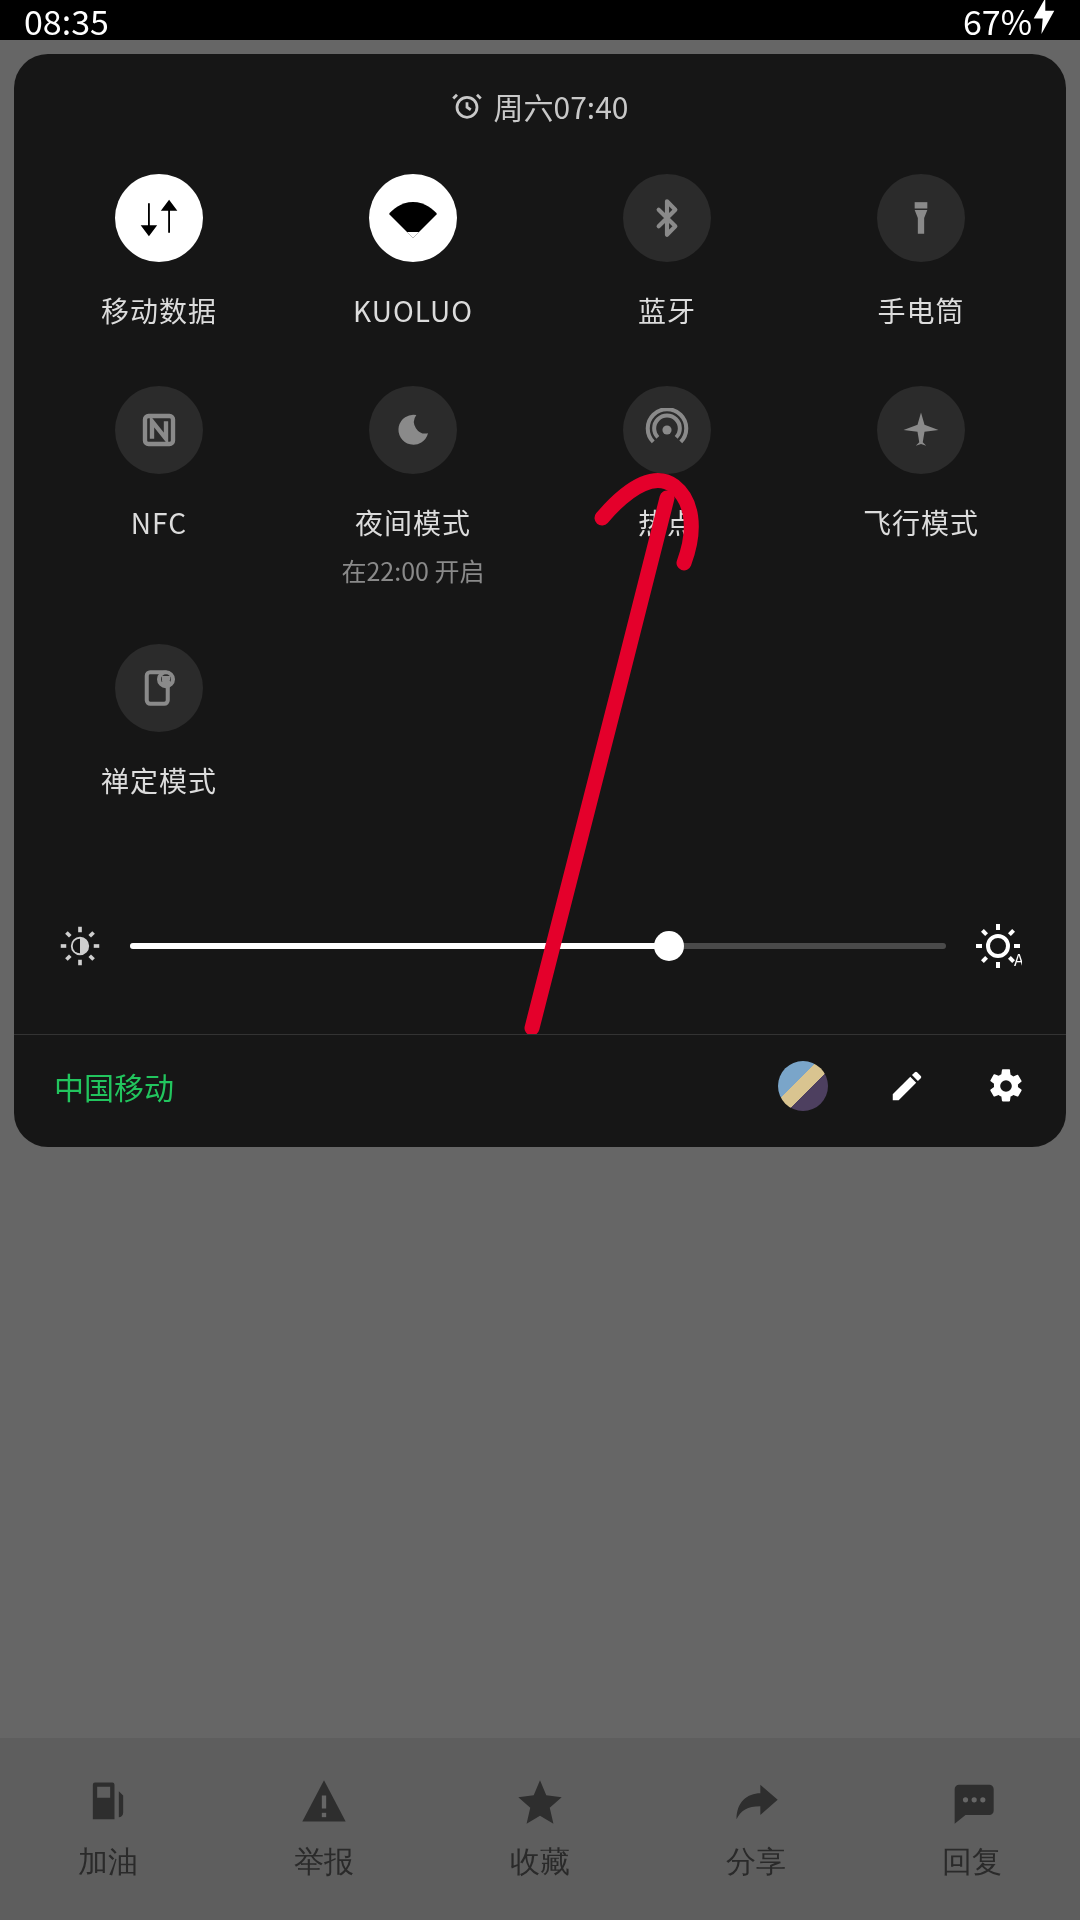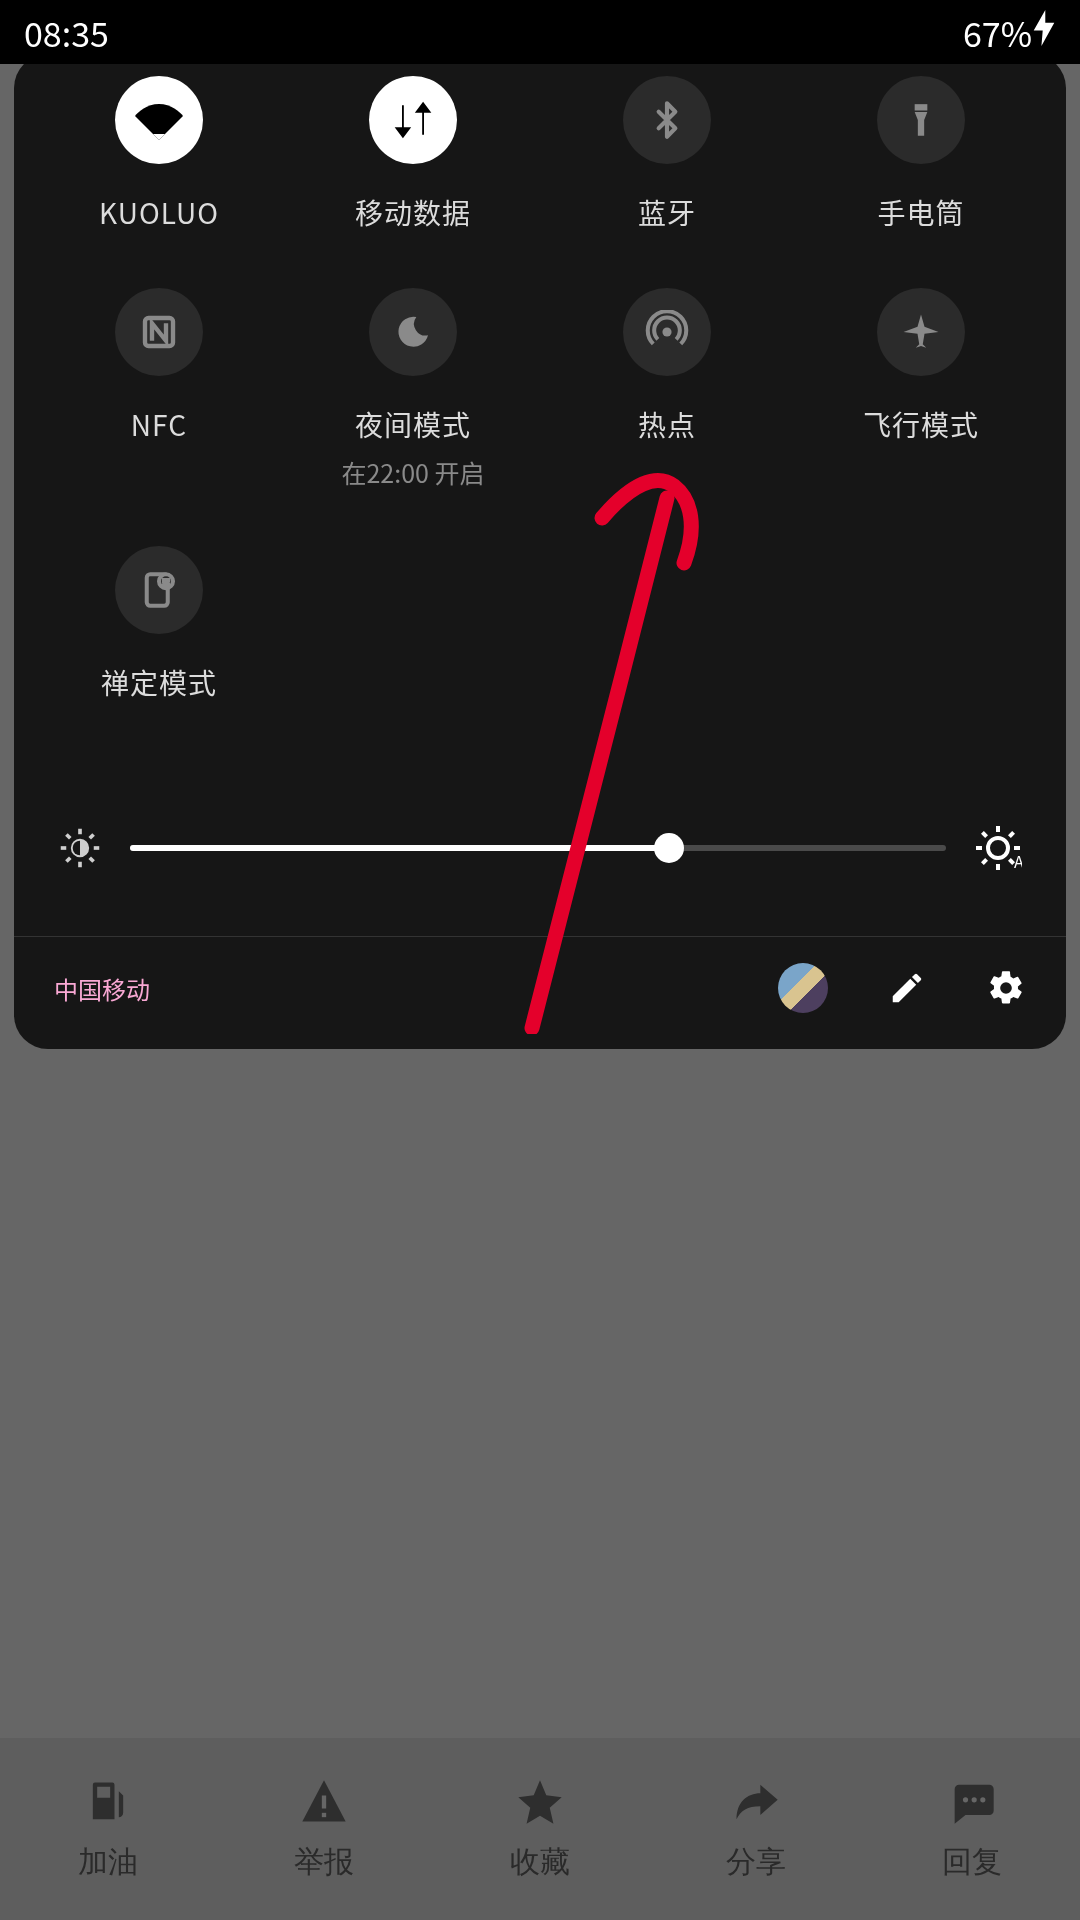--- a/index.html
+++ b/index.html
@@ -8,21 +8,21 @@
       width: 1080px;
       height: 1920px;
       background: #666666;
       position: relative;
       overflow: hidden;
       color: #fff;
     }
     .statusbar {
       position: absolute;
       top: 0; left: 0; right: 0;
-      height: 64px;
+      height: 40px;
       background: #000;
       display: flex;
       justify-content: space-between;
       align-items: center;
       padding: 0 24px;
       font-size: 34px;
       z-index: 50;
     }
     .statusbar .right { display: flex; align-items: center; gap: 0; }
     .bolt { font-size: 32px; }
@@ -100,21 +100,21 @@
       position: absolute; width: 30px; height: 30px; background: #fff; border-radius: 50%;
       transform: translate(-50%, 0);
     }
     .panel-hr { border-top: 1px solid #333; }
     .panel-footer {
       display: flex;
       align-items: center;
       justify-content: space-between;
       padding: 26px 40px 36px;
     }
-    .carrier { font-size: 24px; color: #f9a8d4; }
+    .carrier { font-size: 30px; color: #22c55e; }
     .footer-actions { display: flex; align-items: center; gap: 60px; }
     .avatar {
       width: 50px; height: 50px; border-radius: 50%;
       background: linear-gradient(135deg, #7aa5c9 40%, #d9c490 40%, #d9c490 60%, #4d3f5f 60%);
     }
     .footer-icon { color: #ffffff; display: flex; }
     .bottom-nav {
       position: absolute;
       bottom: 0; left: 0; right: 0;
       height: 182px;
@@ -150,39 +150,50 @@
     <span>67%</span>
     <span class="bolt">
       <svg width="24" height="36" viewBox="0 0 16 28">
           <path d="M9 0 L0 16 H7 L6 28 L16 10 H9 Z" fill="#fff"></path>
         </svg>
     </span>
   </div>
 </div>
 
 <div class="panel">
+  <div class="alarm-row">
+    <span class="clock-icon">
+      <svg width="30" height="30" viewBox="0 0 24 24" fill="none" stroke="#c8c8c8" stroke-width="2.2">
+        <circle cx="12" cy="13" r="8"></circle>
+          <path d="M12 9v4l3 2"></path>
+          <path d="M4 3 L1 6"></path>
+          <path d="M20 3 L23 6"></path>
+      </svg>
+    </span>
+    <span>周六07:40</span>
+  </div>
 
   <div class="tiles">
+    <div class="tile on">
+      <span class="circle">
+        <svg width="44" height="44" viewBox="0 0 24 24" fill="#000">
+            <path d="M8 4 L8 16 L4 16 L8.5 22 L13 16 L9 16 L9 4 Z" transform="translate(-2,0)"></path>
+            <path d="M16 20 L16 8 L20 8 L15.5 2 L11 8 L15 8 L15 20 Z" transform="translate(2,0)"></path>
+          </svg>
+      </span>
+      <span class="label">移动数据</span>
+    </div>
     <div class="tile on">
       <span class="circle">
         <svg width="48" height="48" viewBox="0 0 24 24">
             <path d="M12 4 C6 4 1.5 8 0 10 L12 22 L24 10 C22.5 8 18 4 12 4 Z" fill="#000"></path>
             <polygon points="9,19 12,22 15,19" fill="#fff"></polygon>
           </svg>
       </span>
       <span class="label">KUOLUO</span>
-    </div>
-    <div class="tile on">
-      <span class="circle">
-        <svg width="44" height="44" viewBox="0 0 24 24" fill="#000">
-            <path d="M8 4 L8 16 L4 16 L8.5 22 L13 16 L9 16 L9 4 Z" transform="translate(-2,0)"></path>
-            <path d="M16 20 L16 8 L20 8 L15.5 2 L11 8 L15 8 L15 20 Z" transform="translate(2,0)"></path>
-          </svg>
-      </span>
-      <span class="label">移动数据</span>
     </div>
     <div class="tile">
       <span class="circle">
         <svg width="40" height="40" viewBox="0 0 24 24" fill="none" stroke="#8a8a8a" stroke-width="2.5" stroke-linejoin="round" stroke-linecap="round">
             <path d="M7 7 L17 17 L12 22 L12 2 L17 7 L7 17"></path>
           </svg>
       </span>
       <span class="label">蓝牙</span>
     </div>
     <div class="tile">

